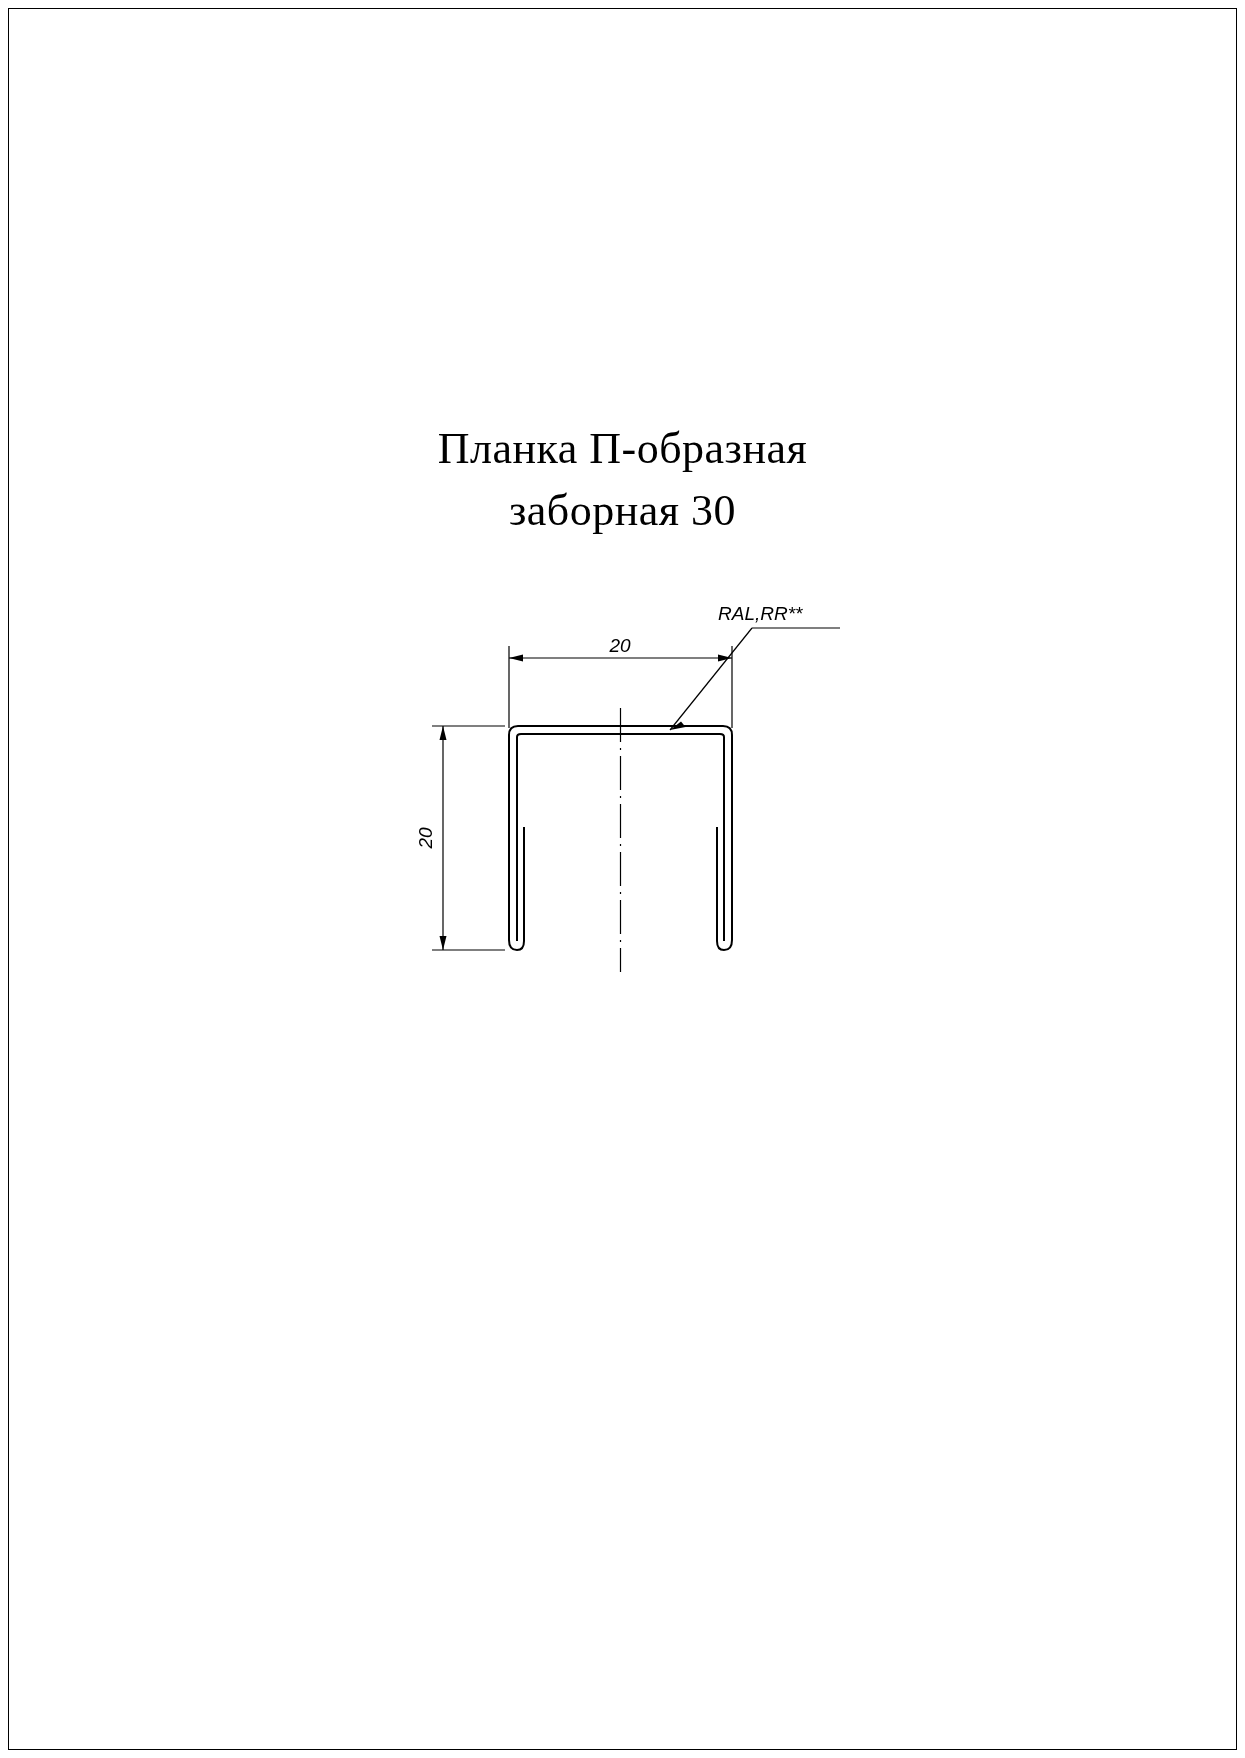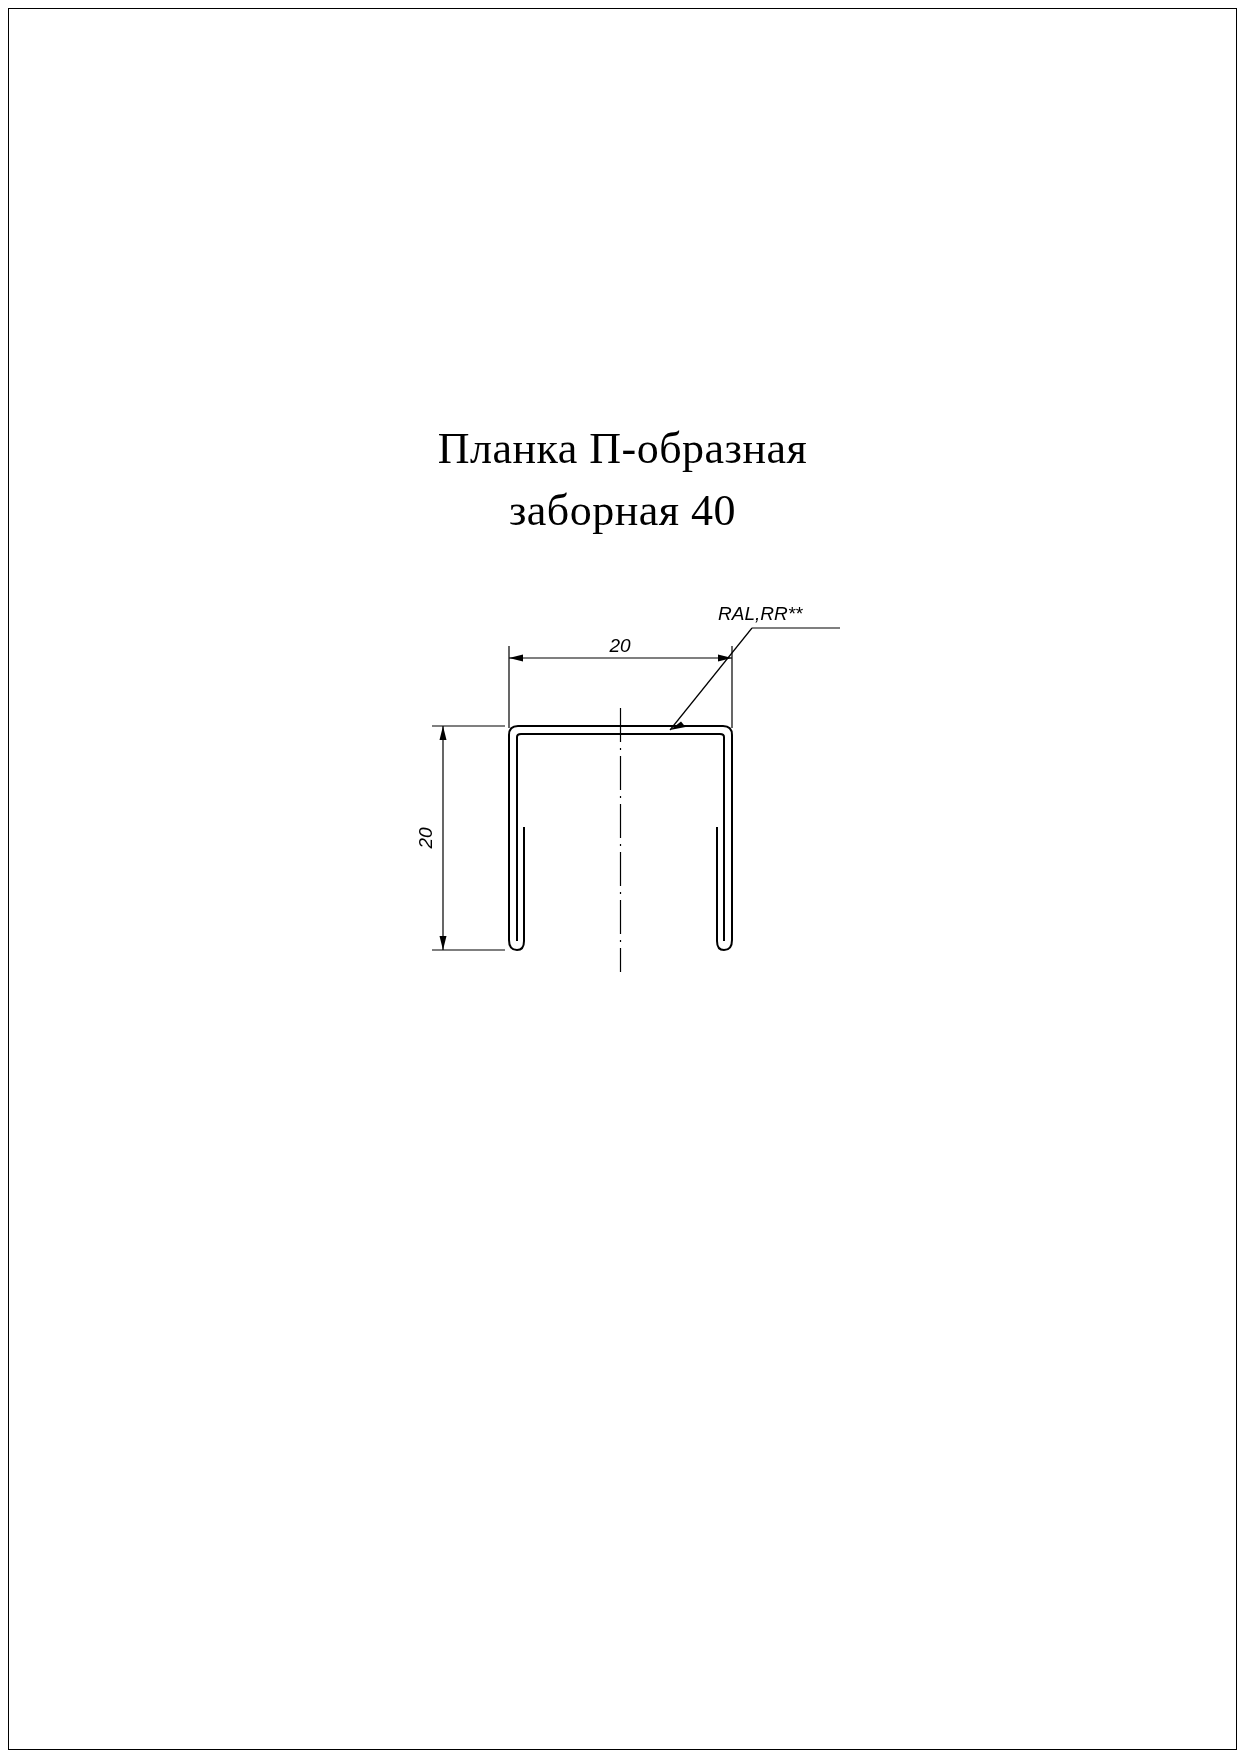--- a/index.html
+++ b/index.html
@@ -68,21 +68,21 @@
 </style>
 </head>
 <body>
 
 <div id="page">
 
   <div class="page-border"></div>
 
   <div id="title-block">
     <div class="title-line">Планка П-образная</div>
-    <div class="title-line">заборная 40</div>
+    <div class="title-line">заборная 30</div>
   </div>
 
   <div id="drawing">
     <svg width="1245" height="440" viewBox="0 0 1245 440">
 
       <g fill="none" stroke="#000000" stroke-width="2">
         <path d="M 509 380
                  L 509 175
                  Q 509 166 518 166
                  L 723 166

